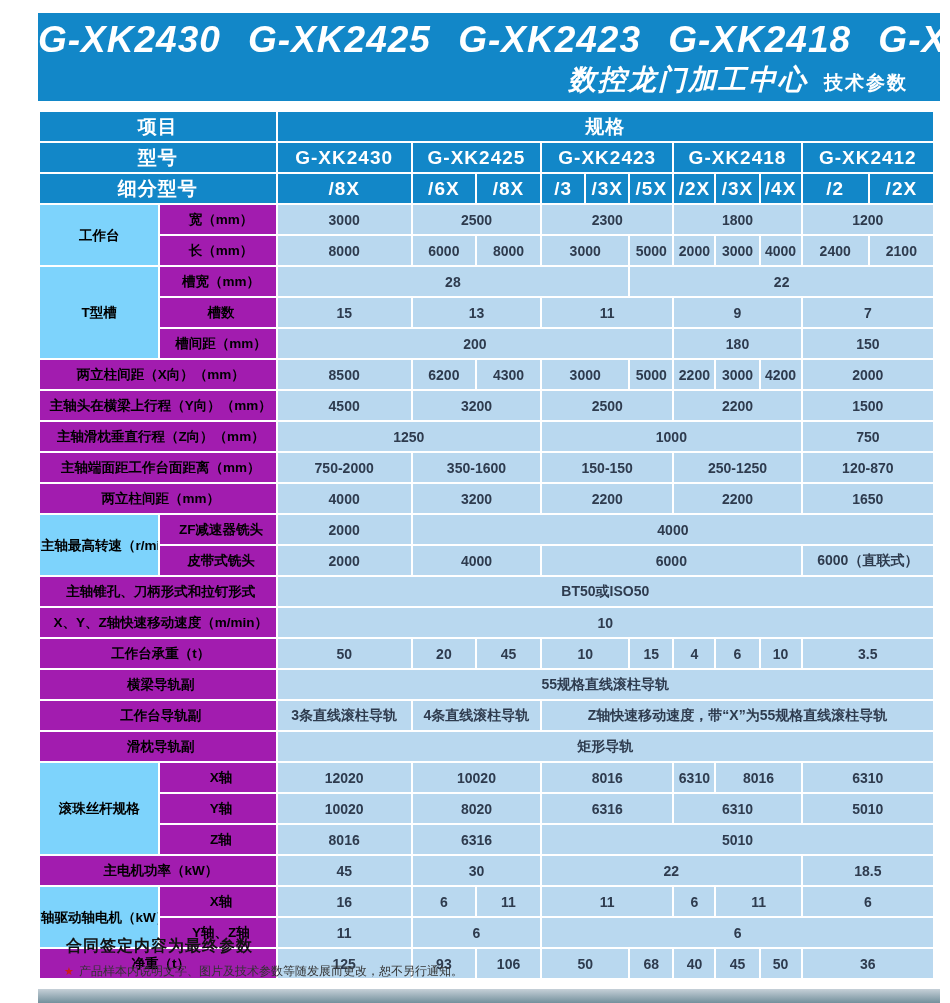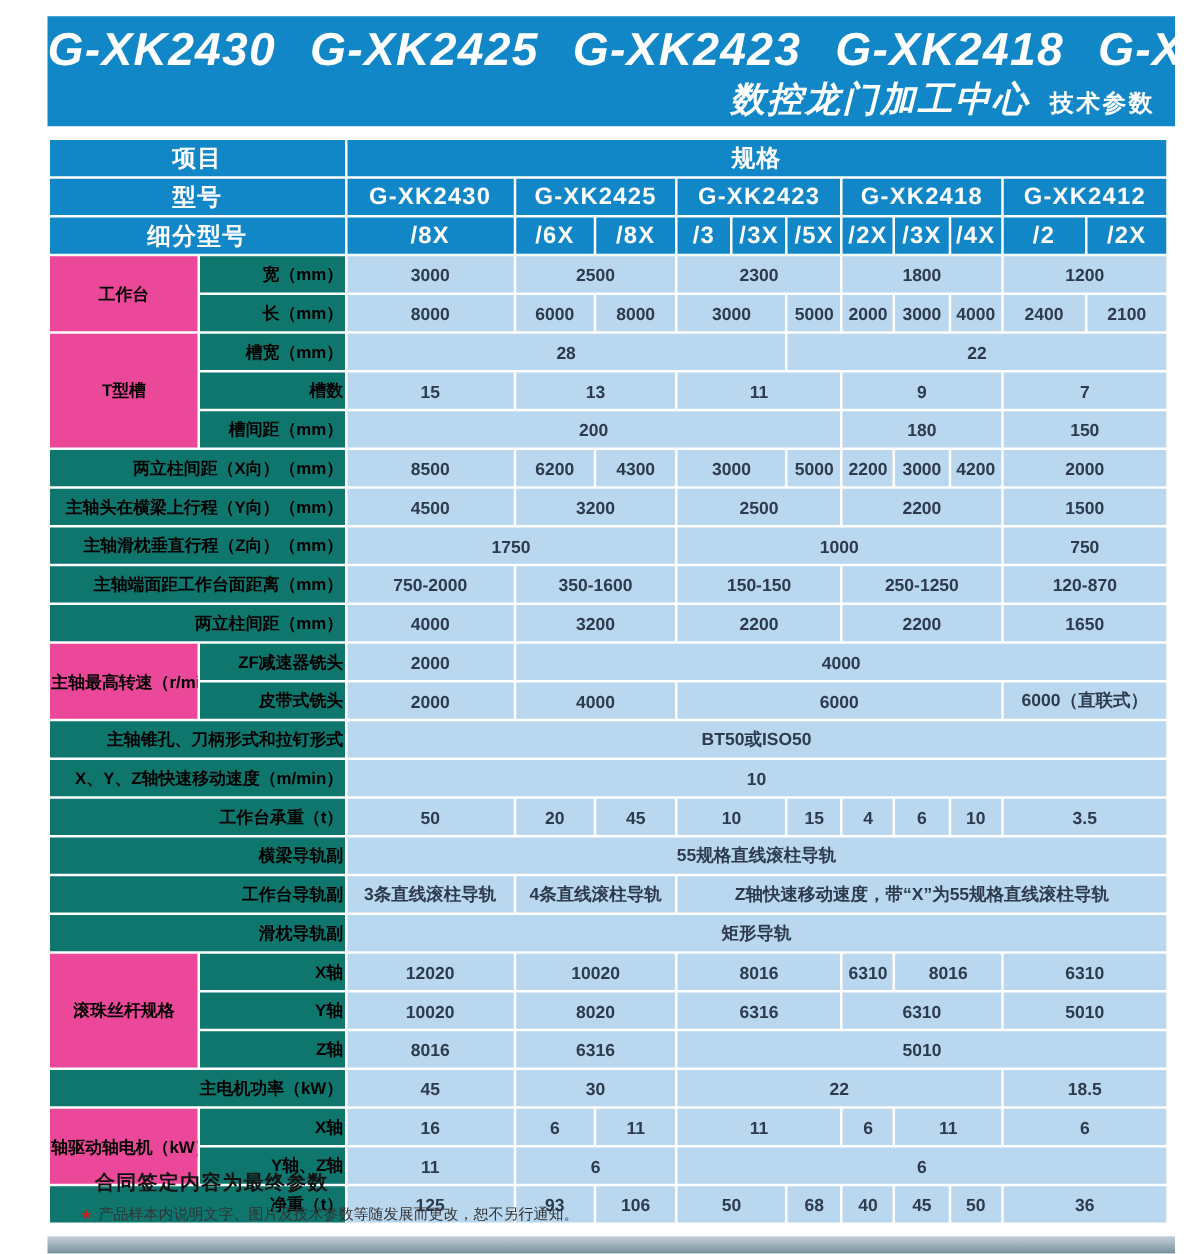--- a/index.html
+++ b/index.html
@@ -3,35 +3,35 @@
 <meta charset="utf-8">
 <style>
   html,body{margin:0;padding:0;background:#ffffff;}
   body{width:950px;height:1003px;font-family:"Liberation Sans","DejaVu Sans",sans-serif;}
   .page{position:relative;width:950px;height:1003px;overflow:hidden;background:#fff;}
 
   
   .banner{position:absolute;left:38px;top:13px;width:902px;height:88px;background:#1287c8;color:#fff;}
   .banner .models{font-style:italic;font-weight:bold;font-size:37px;line-height:40px;text-align:center;
     word-spacing:16px;letter-spacing:1px;padding-top:7px;white-space:nowrap;}
-  .banner .subline{text-align:right;padding-right:16px;margin-top:1px;}
+  .banner .subline{text-align:right;padding-right:32px;margin-top:1px;}
   .banner .cn-title{font-size:28px;font-weight:bold;font-style:italic;letter-spacing:2px;}
   .banner .cn-sub{font-size:19px;font-weight:bold;font-style:normal;margin-left:16px;letter-spacing:2px;}
 
   
   table.spec{position:absolute;left:38px;top:110px;width:897px;table-layout:fixed;
     border-collapse:separate;border-spacing:2px;background:#ffffff;}
   table.spec td{height:27px;overflow:hidden;white-space:nowrap;vertical-align:middle;}
   td.h{background:#1287c8;color:#ffffff;font-weight:bold;text-align:center;font-size:19px;letter-spacing:1px;}
-  td.g{background:#ec4899;color:#000000;font-weight:bold;text-align:center;font-size:13.5px;white-space:normal;line-height:15px;}
-  td.l{background:#0f766e;color:#000000;font-weight:bold;text-align:right;padding-left:7px;font-size:13.5px;}
+  td.g{background:#7dd3fc;color:#000000;font-weight:bold;text-align:center;font-size:13.5px;white-space:normal;line-height:15px;}
+  td.l{background:#a21caf;color:#000000;font-weight:bold;text-align:center;padding-left:7px;font-size:13.5px;}
   td.v{background:#b9d8ef;color:#2e3b4e;text-align:center;font-size:14px;font-weight:600;}
 
   
-  .footer-heading{position:absolute;left:76px;top:936px;font-size:16px;font-weight:bold;color:#111;letter-spacing:1px;}
+  .footer-heading{position:absolute;left:66px;top:936px;font-size:16px;font-weight:bold;color:#111;letter-spacing:1px;}
   .footer-note{position:absolute;left:64px;top:963px;font-size:12px;color:#333;}
   .footer-note .star{color:#c9201d;margin-right:5px;font-size:11px;}
   .bottom-bar{position:absolute;left:38px;top:989px;width:902px;height:14px;
     background:linear-gradient(to bottom,#c6d0d8,#73909c);}
 </style>
 </head>
 <body>
 
 <div class="page">
 
@@ -142,21 +142,21 @@
         <tr>
           <td class="l" colspan="2">主轴头在横梁上行程（Y向）（mm）</td>
           <td class="v">4500</td>
           <td class="v" colspan="2">3200</td>
           <td class="v" colspan="3">2500</td>
           <td class="v" colspan="3">2200</td>
           <td class="v" colspan="2">1500</td>
         </tr>
         <tr>
           <td class="l" colspan="2">主轴滑枕垂直行程（Z向）（mm）</td>
-          <td class="v" colspan="3">1750</td>
+          <td class="v" colspan="3">1250</td>
           <td class="v" colspan="6">1000</td>
           <td class="v" colspan="2">750</td>
         </tr>
         <tr>
           <td class="l" colspan="2">主轴端面距工作台面距离（mm）</td>
           <td class="v">750-2000</td>
           <td class="v" colspan="2">350-1600</td>
           <td class="v" colspan="3">150-150</td>
           <td class="v" colspan="3">250-1250</td>
           <td class="v" colspan="2">120-870</td>

